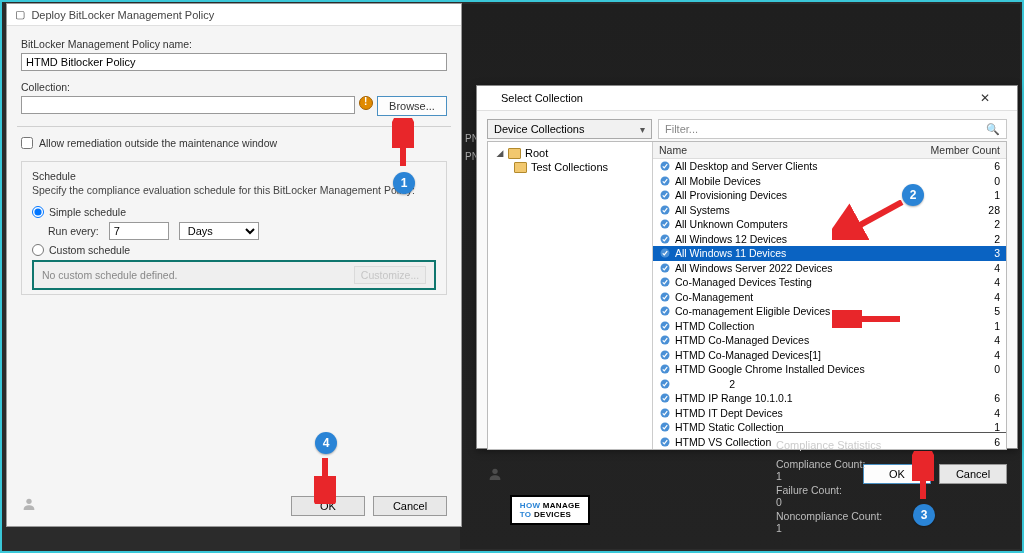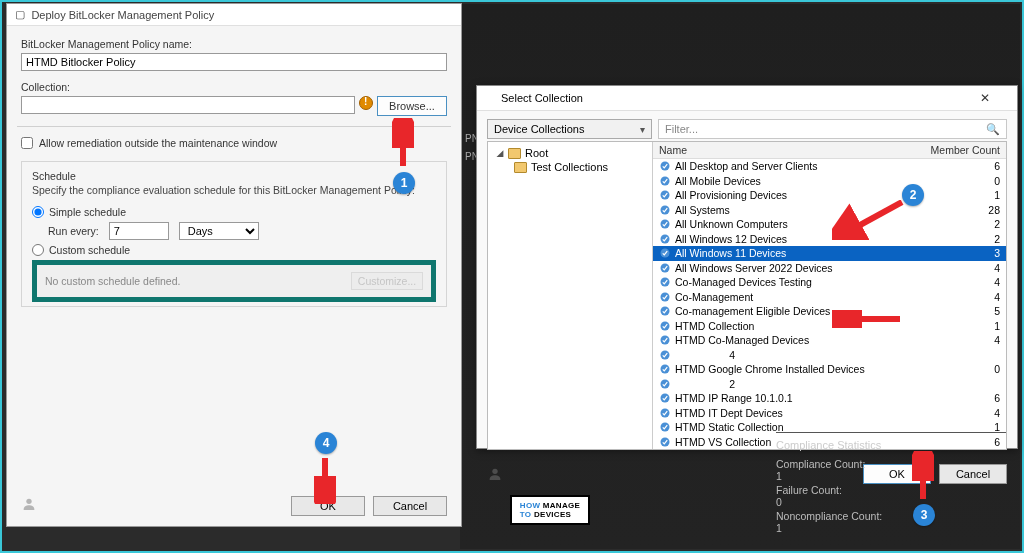--- a/index.html
+++ b/index.html
@@ -39,22 +39,22 @@
   .hr { height:1px; background:#d0d0d0; margin:10px -4px; }
   .chk { display:flex; align-items:center; gap:6px; font-size:10.5px; }
   .chk input { width:12px; height:12px; }
   .group { border:1px solid #d5d5d5; padding:8px 10px 4px; margin-top:10px; }
   .radio { display:flex; align-items:center; gap:5px; font-size:10.5px; margin:3px 0; }
   input[type=radio] { width:12px; height:12px; }
   .runevery { display:flex; align-items:center; gap:10px; margin:4px 0 4px 16px; font-size:10.5px;}
   .spinner { width:60px; height:18px; border:1px solid #999; background:#fff; font-size:11px; padding:0 4px; }
   .select { width:80px; height:18px; border:1px solid #999; background:#fff; font-size:11px; padding:0 4px;}
   .disabled-box {
-    border:5px solid #0f766e; background:#efefef; color:#888; font-size:10.5px;
-    padding:6px 8px; height:42px; margin-top:4px; display:flex; align-items:center;
+    border:2px solid #0f766e; background:#efefef; color:#888; font-size:10.5px;
+    padding:6px 8px; height:30px; margin-top:4px; display:flex; align-items:center;
     justify-content:space-between;
   }
   .btn-disabled { opacity:.4; border:1px solid #bbb; background:#e8e8e8; min-width:72px; height:18px; font-size:10.5px; display:inline-flex; align-items:center; justify-content:center;}
   .dlg-footer { display:flex; justify-content:flex-end; gap:8px; padding:8px 14px 10px; }
   .avatar-icon { width:16px; height:16px; opacity:.5; }
   .avatar-icon svg{width:16px;height:16px;fill:#777;}
   
   .dlg-select {
     position:absolute; left:476px; top:85px; width:542px; height:364px;
     background:#f9f9f9; border:1px solid #888; display:flex; flex-direction:column;
@@ -348,20 +348,21 @@
               <span class="rname">HTMD Co-Managed Devices</span>
               <span class="rcount">4</span>
             </div>
             <div class="list-row">
               <span class="cicon">
                 <svg viewBox="0 0 16 16">
                   <circle cx="8" cy="8" r="6" fill="#4a90d6"></circle>
                   <path d="M5 8.5 L7 10.5 L11 5.5" stroke="#fff" stroke-width="1.6" fill="none"></path>
                 </svg>
               </span>
+              <span class="rname">HTMD Co-Managed Devices[1]</span>
               <span class="rcount">4</span>
             </div>
             <div class="list-row">
               <span class="cicon">
                 <svg viewBox="0 0 16 16">
                   <circle cx="8" cy="8" r="6" fill="#4a90d6"></circle>
                   <path d="M5 8.5 L7 10.5 L11 5.5" stroke="#fff" stroke-width="1.6" fill="none"></path>
                 </svg>
               </span>
               <span class="rname">HTMD Google Chrome Installed Devices</span>

